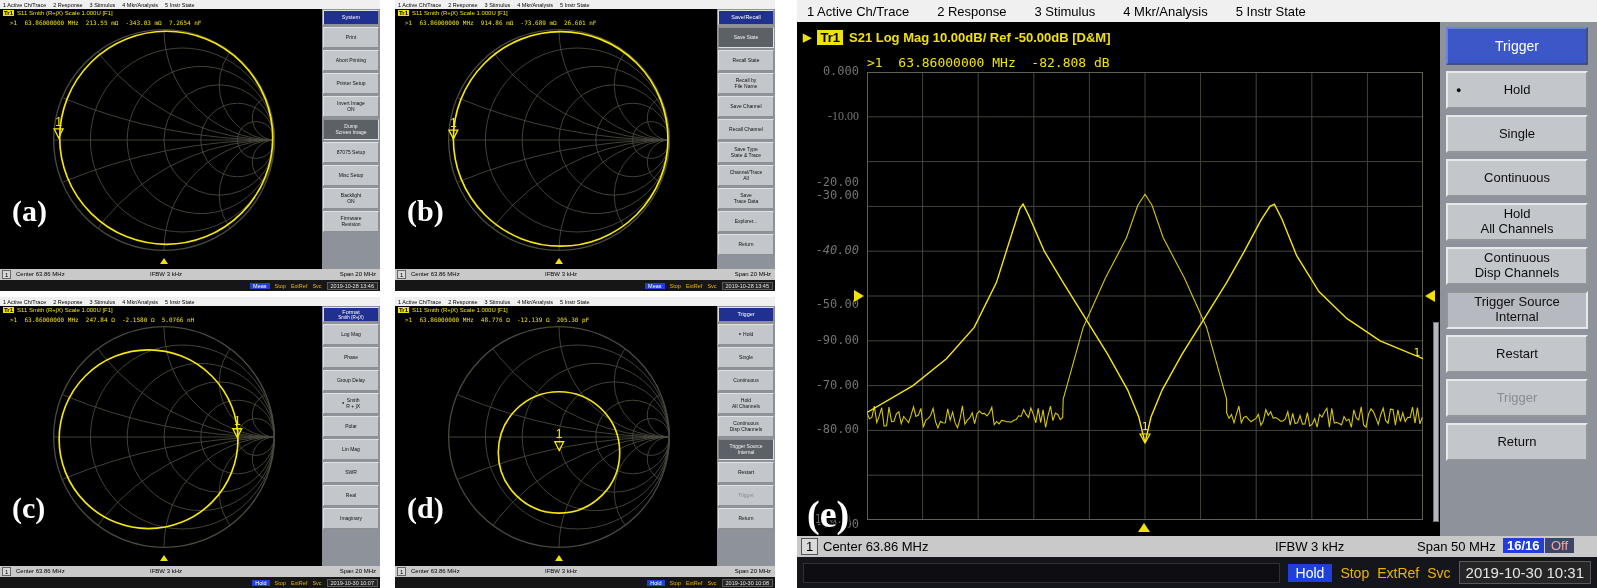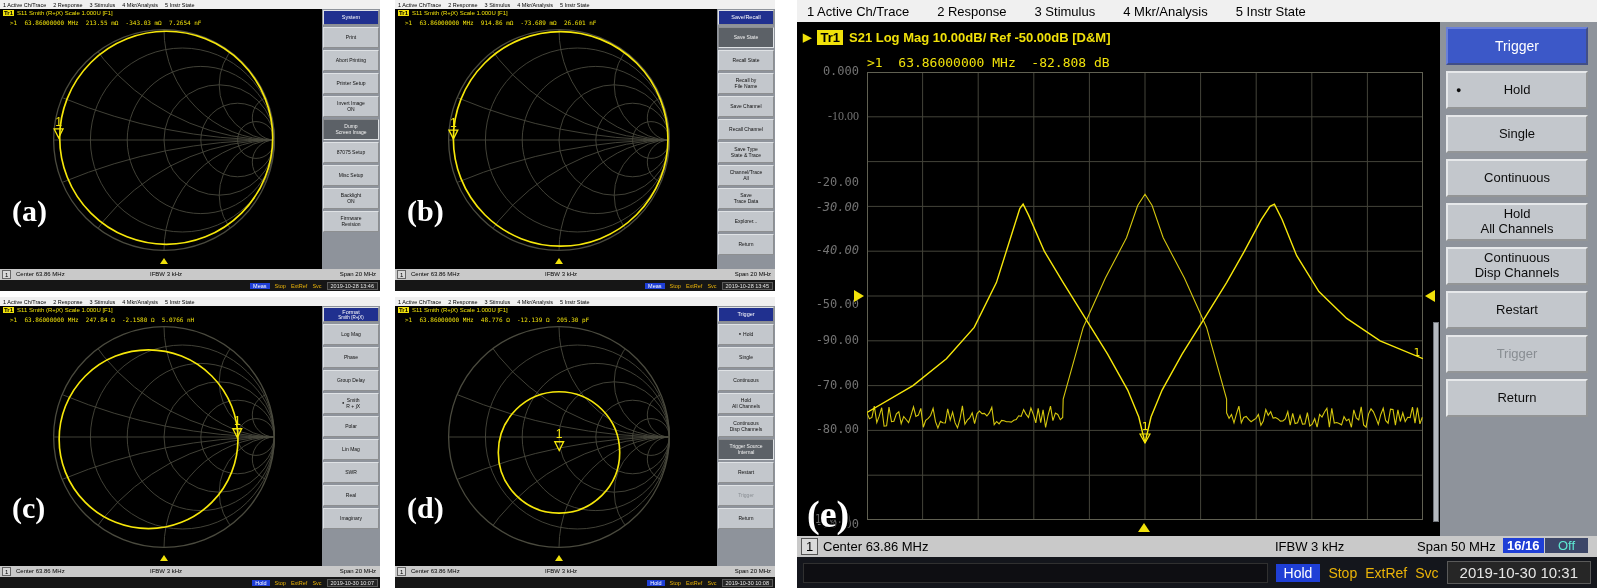--- a/index.html
+++ b/index.html
@@ -52,26 +52,26 @@
   .e-btn.disabled{color:#888d92;}
   .e-btn .bullet{position:absolute;left:8px;font-size:9px;margin:0;}
   .e-scroll{position:absolute;left:636px;top:300px;width:6px;height:200px;background:#b4b8be;border:1px solid #70747a;}
   .panel-label.e{left:10px;top:470px;font-size:38px;}
   .e-bottom{position:absolute;left:0;top:536px;width:800px;height:21px;background:#c9c9c9;color:#000;font-size:13px;}
   .e-ch{position:absolute;left:4px;top:2px;border:1px solid #555;background:#dadada;padding:0 4px;height:17px;line-height:15px;}
   .e-center{position:absolute;left:26px;top:3px;}
   .e-ifbw{position:absolute;left:478px;top:3px;}
   .e-span{position:absolute;left:620px;top:3px;}
   .e-avg{position:absolute;left:706px;top:2px;background:#1f3fd6;color:#fff;padding:0 4px;font-weight:bold;}
-  .e-off{position:absolute;left:748px;top:2px;background:#3c4668;color:#5eead4;padding:0 13px;}
+  .e-off{position:absolute;left:748px;top:2px;background:#3c4668;color:#fca5a5;padding:0 6px;}
   .e-status{position:absolute;left:0;top:557px;width:800px;height:31px;background:#14161c;display:flex;align-items:center;gap:8px;padding:0 6px;font-size:14px;}
   .e-status-fill{flex:1;height:20px;border:1px solid #303030;background:#0e0e12;}
   .badge.big{font-size:14px;padding:1px 8px;}
   .dim.big{font-size:14px;}
-  .dt.big{font-size:15px;padding:2px 12px;}
+  .dt.big{font-size:15px;padding:2px 6px;}
 </style>
 </head>
 <body>
 
 <div id="stage">
 
   <div class="panel-e">
     <div class="e-menu" id="e-menu">
         <span>1 Active Ch/Trace</span>
         <span>2 Response</span>
@@ -83,21 +83,21 @@
       <div class="e-traceline">
         <span class="e-arrow">▶</span>
         <span class="e-badge">Tr1</span>
         <span>S21 Log Mag 10.00dB/ Ref -50.00dB [D&amp;M]</span>
       </div>
       <div class="e-markerline">&gt;1  63.86000000 MHz  -82.808 dB</div>
       <div id="e-ylabels">
           <div class="e-ylabel" style="top: 42px;">0.000</div>
           <div class="e-ylabel" style="top: 86.8px; font-family: Liberation Serif, serif;">-10.00</div>
           <div class="e-ylabel" style="top: 137px; margin-top: 16px;">-20.00</div>
-          <div class="e-ylabel" style="top: 178px; font-style: italic;">-30.00</div>
+          <div class="e-ylabel" style="top: 166px;">-30.00</div>
           <div class="e-ylabel" style="top: 221.2px; font-style: italic;">-40.00</div>
           <div class="e-ylabel" style="top: 275px;">-50.00</div>
           <div class="e-ylabel" style="top: 310.8px;">-90.00</div>
           <div class="e-ylabel" style="top: 355.6px;">-70.00</div>
           <div class="e-ylabel" style="top: 400.4px;">-80.00</div>
           <div class="e-ylabel" style="top: 471px; margin-top: 24px;">-90.00</div>
           <div class="e-ylabel" style="top: 490px; text-align: center;">-100.0</div>
         </div>
       <div class="e-grid" id="e-grid"><svg viewBox="0 0 556 448" width="556" height="448">
             <g stroke="#44443a" stroke-width="1">
@@ -136,20 +136,22 @@
       <div class="e-ctri"></div>
       <div class="e-sidebar" id="e-sidebar">
           <div class="e-btn hdr">Trigger</div>
           <div class="e-btn"><span class="bullet">●</span><span>Hold</span></div>
           <div class="e-btn">Single</div>
           <div class="e-btn">Continuous</div>
           <div class="e-btn">Hold
 All Channels</div>
           <div class="e-btn">Continuous
 Disp Channels</div>
+          <div class="e-btn pressed">Trigger Source
+Internal</div>
           <div class="e-btn">Restart</div>
           <div class="e-btn disabled">Trigger</div>
           <div class="e-btn">Return</div>
         </div>
       <div class="e-scroll"></div>
       <div class="panel-label e">(e)</div>
     </div>
     <div class="e-bottom">
       <span class="e-ch">1</span>
       <span class="e-center">Center 63.86 MHz</span>

